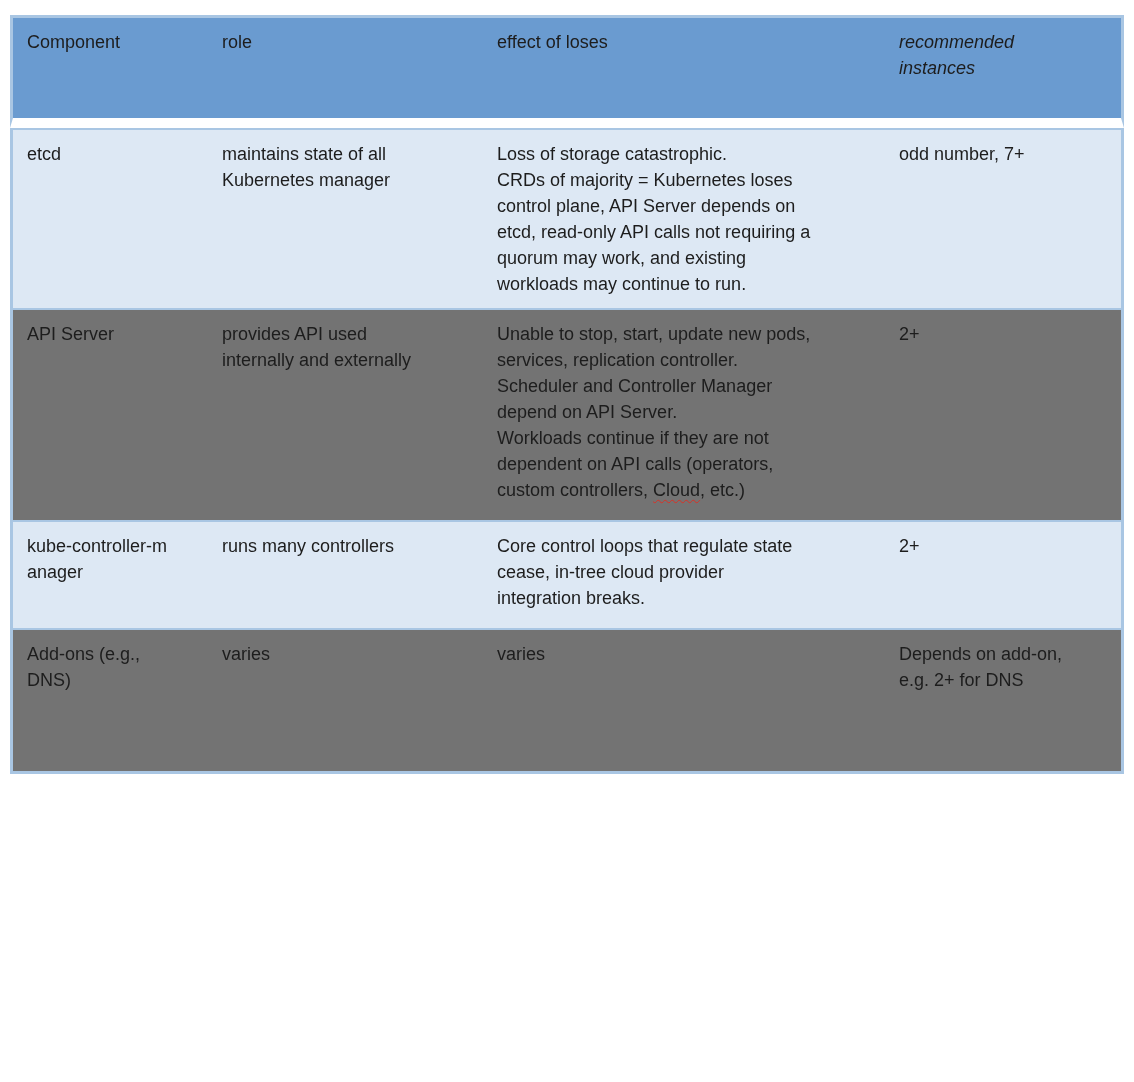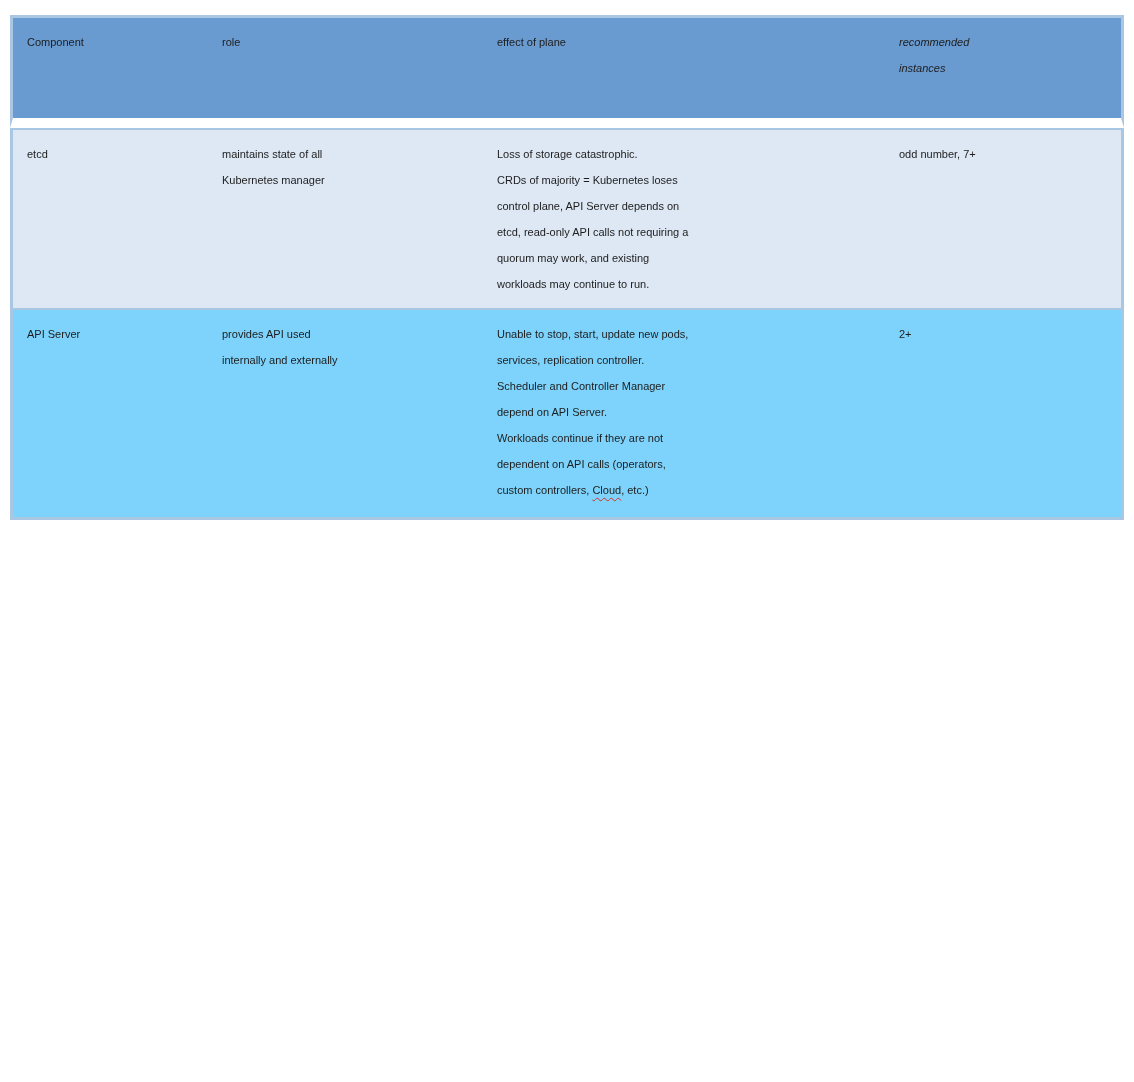--- a/index.html
+++ b/index.html
@@ -14,21 +14,21 @@
     height: 1082px;
     box-sizing: border-box;
     padding: 15px 10px 0 10px;
     overflow: hidden;
   }
   table.doc-table {
     border-collapse: separate;
     border-spacing: 0;
     table-layout: fixed;
     width: 1114px;
-    font-size: 11px;
+    font-size: 18px;
     line-height: 26px;
   }
   col.c1 { width: 198px; }
   col.c2 { width: 275px; }
   col.c3 { width: 402px; }
   col.c4 { width: 239px; }
   th, td {
     box-sizing: border-box;
     vertical-align: top;
     text-align: left;
@@ -40,21 +40,21 @@
   thead th {
     background: var(--header-bg, #6a9bd0);
     border-top: 3px solid var(--table-border, #a9c6e3);
     border-bottom: 10px solid #ffffff;
     height: 113px;
   }
   thead th:first-child { border-left: 3px solid var(--table-border, #a9c6e3); }
   thead th:last-child  { border-right: 3px solid var(--table-border, #a9c6e3); font-style: italic; }
   tbody td {
     border-top: 2px solid var(--table-border, #a9c6e3);
-    background: #7dd3fc;
+    background: #737373;
   }
   tbody tr:nth-child(odd) td { background: var(--shaded-row-bg, #dde8f4); }
   tbody td:first-child { border-left: 3px solid var(--table-border, #a9c6e3); }
   tbody td:last-child  { border-right: 3px solid var(--table-border, #a9c6e3); }
   tbody tr:last-child td { border-bottom: 3px solid var(--table-border, #a9c6e3); }
   tbody tr:nth-child(1) td { height: 172px; }
   tbody tr:nth-child(2) td { height: 212px; }
   tbody tr:nth-child(3) td { height: 108px; }
   tbody tr:nth-child(4) td { height: 146px; }
   tbody tr:nth-child(5) td { height: 146px; }
@@ -76,21 +76,21 @@
     <colgroup>
       <col class="c1">
         <col class="c2">
         <col class="c3">
         <col class="c4">
     </colgroup>
     <thead>
       <tr>
         <th>Component</th>
         <th>role</th>
-        <th>effect of plane</th>
+        <th>effect of loses</th>
         <th>recommended
 instances</th>
       </tr>
     </thead>
     <tbody>
       <tr>
         <td>etcd</td>
         <td>maintains state of all
 Kubernetes manager</td>
         <td>Loss of storage catastrophic.
@@ -107,15 +107,32 @@
 internally and externally</td>
         <td>Unable to stop, start, update new pods,
 services, replication controller.
 Scheduler and Controller Manager
 depend on API Server.
 Workloads continue if they are not
 dependent on API calls (operators,
 custom controllers, <span class="squiggle">Cloud</span>, etc.)</td>
         <td>2+</td>
       </tr>
+      <tr>
+        <td>kube-controller-m
+anager</td>
+        <td>runs many controllers</td>
+        <td>Core control loops that regulate state
+cease, in-tree cloud provider
+integration breaks.</td>
+        <td>2+</td>
+      </tr>
+      <tr>
+        <td>Add-ons (e.g.,
+DNS)</td>
+        <td>varies</td>
+        <td>varies</td>
+        <td>Depends on add-on,
+e.g. 2+ for DNS</td>
+      </tr>
     </tbody>
   </table>
 </div>
 
 </body></html>

